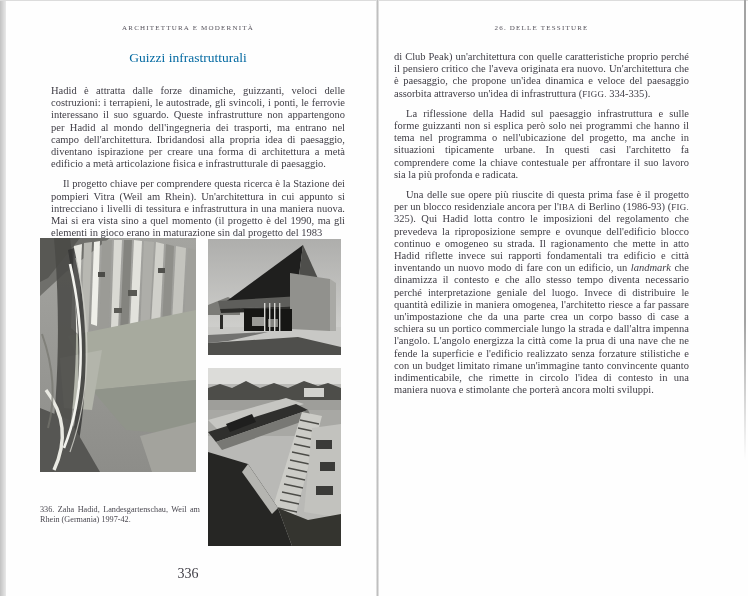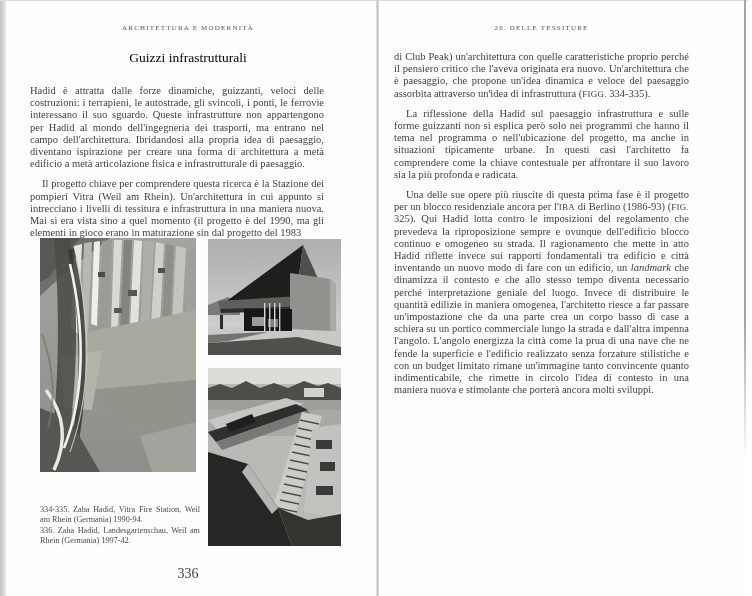--- a/index.html
+++ b/index.html
@@ -19,25 +19,25 @@
   .page{position:absolute;top:0;height:596px;}
   .page.left{left:6px;width:370px;}
   .page.right{left:365px;width:373px;padding-left:48px;}
 
   .running-head{position:absolute;top:24px;font-size:7px;letter-spacing:1.2px;
     color:#56535c;text-align:center;white-space:nowrap;}
   .page.left .running-head{left:27px;width:310px;}
   .page.right .running-head{left:21px;width:311px;}
 
   .section-title{position:absolute;left:27px;top:50px;width:310px;margin:0;
-    font-size:13.5px;font-weight:normal;text-align:center;color:#000000;}
+    font-size:13.5px;font-weight:normal;text-align:center;color:#0369a1;}
 
   .body-text{position:absolute;font-size:10.5px;line-height:12.2px;
     text-align:justify;color:#3f3d45;}
-  .page.left .body-text{left:16px;top:77px;width:310px;}
+  .page.left .body-text{left:37px;top:77px;width:310px;}
   .page.right .body-text{left:21px;top:43px;width:311px;}
   .body-text p{margin:8px;}
   .body-text p.indent{text-indent:12px;}
   .smallcaps{font-size:85%;letter-spacing:.3px;}
   .italic{font-style:italic;}
 
   .figures{position:absolute;left:0;top:0;}
   .fig{position:absolute;display:block;}
   .fig-painting{left:34px;top:238px;}
   .fig-station{left:202px;top:239px;}
@@ -182,21 +182,20 @@
         <rect x="112" y="94" width="15" height="9" fill="#3a3a38"></rect>
         <rect x="108" y="118" width="17" height="9" fill="#3a3a38"></rect>
 
         <polygon points="0,84 40,96 70,140 84,178 0,178" fill="#262624"></polygon>
         <polygon points="40,96 70,140 64,146 34,104" fill="#b5b5b1"></polygon>
         <polygon points="84,178 70,140 100,152 133,146 133,178" fill="#34342f"></polygon>
       </svg>
     </div>
 
     <div class="caption">
-      <div>334-335. Zaha Hadid, Vitra Fire Station, Weil am Rhein (Germania) 1990-94.</div>
       <div>336. Zaha Hadid, Landesgartenschau, Weil am Rhein (Germania) 1997-42.</div>
     </div>
 
     <div class="folio">336</div>
   </div>
 
   <div class="page right">
     <div class="running-head">26. DELLE TESSITURE</div>
 
     <div class="body-text">

